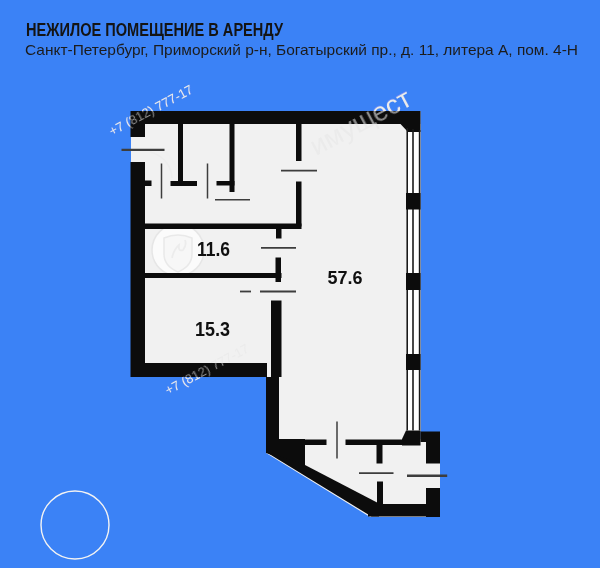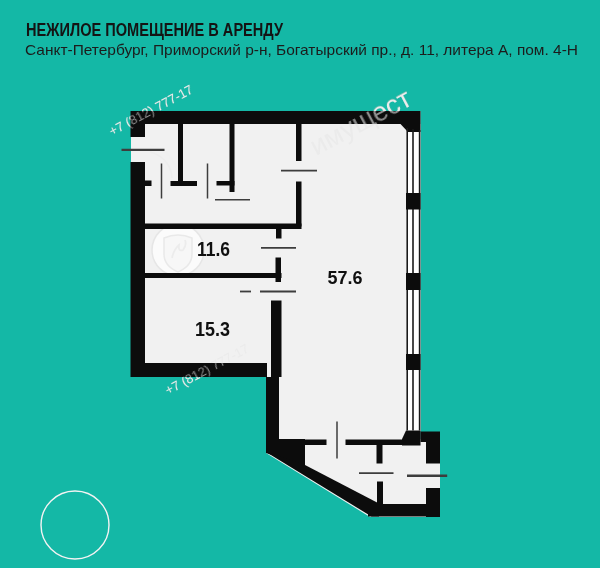--- a/index.html
+++ b/index.html
@@ -1,16 +1,16 @@
 <!DOCTYPE html>
 <html><head>
 <meta charset="utf-8">
 <style>
   html,body{margin:0;padding:0;background:#ffffff;}
-  .page{position:relative;width:600px;height:568px;background:#14b8a6;overflow:hidden;
+  .page{position:relative;width:600px;height:568px;background:#3b82f6;overflow:hidden;
         font-family:"Liberation Sans", sans-serif;}
   svg{position:absolute;left:0;top:0;}
   .lbl{font-family:"Liberation Sans", sans-serif;font-weight:bold;fill:#101010;}
   .wm{font-family:"Liberation Sans", sans-serif;fill:#ebebeb;}
   .wmov{mix-blend-mode:lighten;}
 </style>
 </head>
 <body>
 <div class="page">
 <svg width="600" height="568" viewBox="0 0 600 568">

